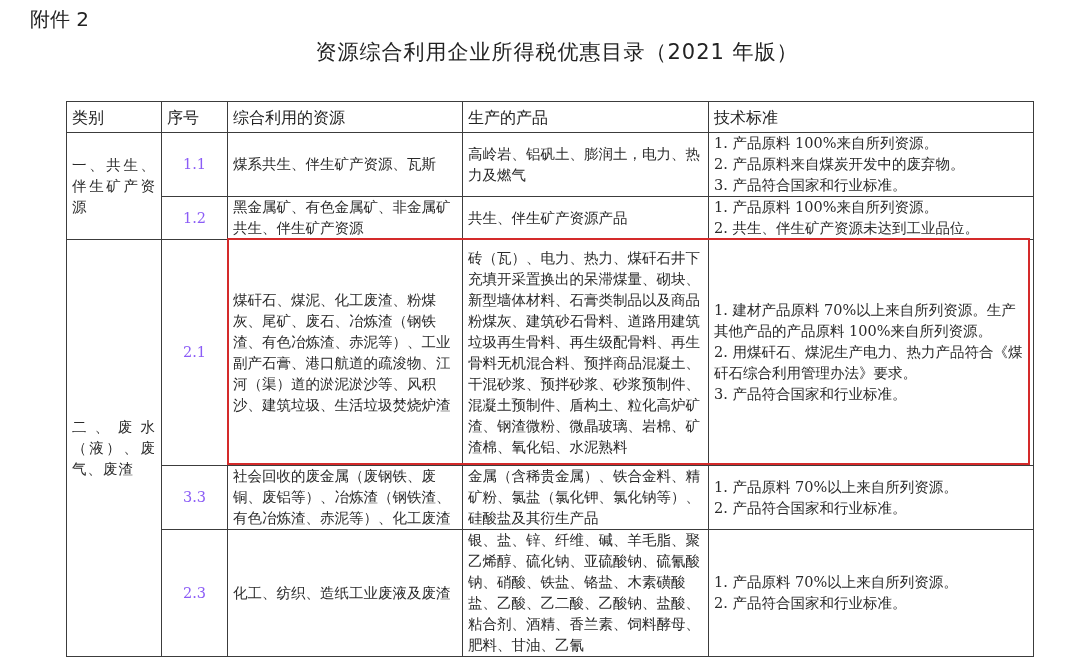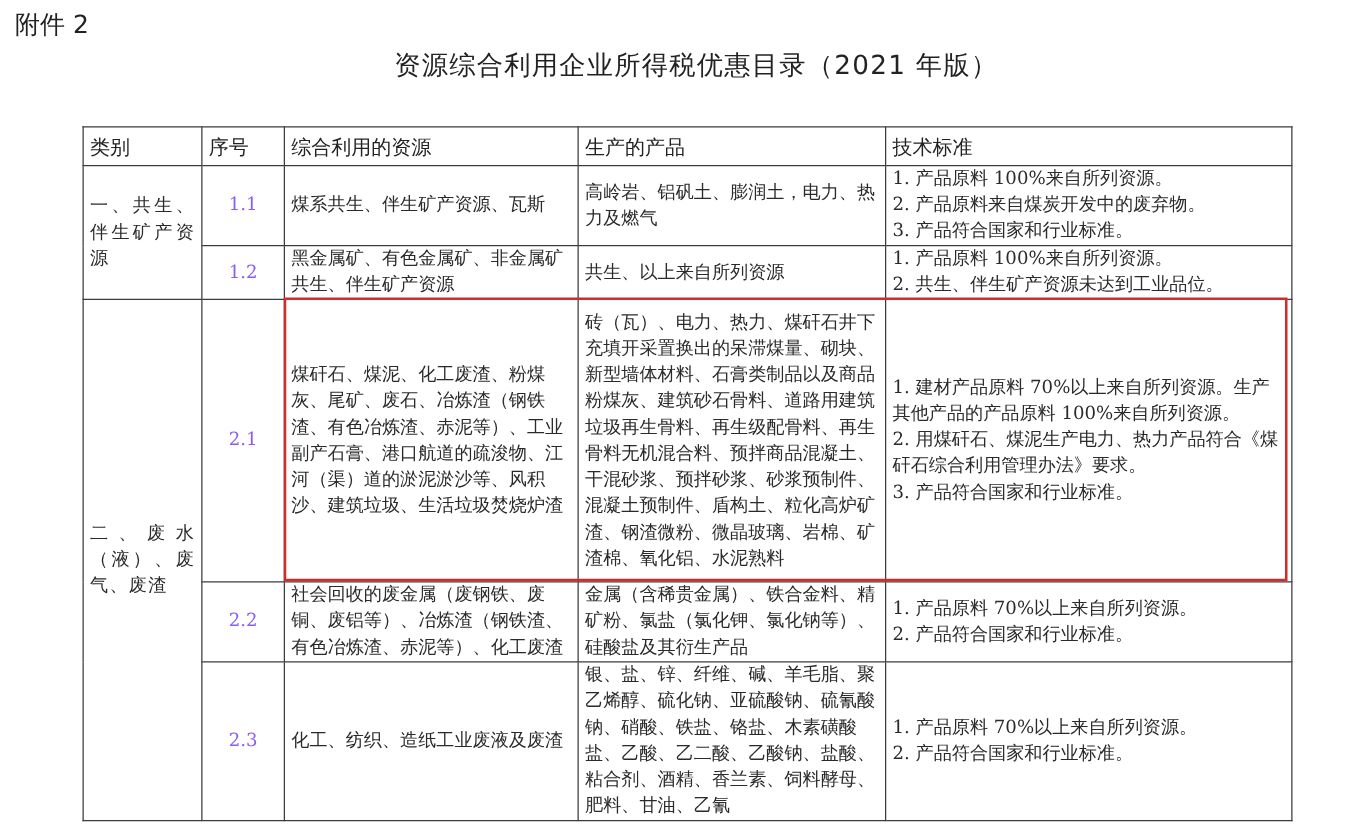--- a/index.html
+++ b/index.html
@@ -2,21 +2,21 @@
 <html><head>
   <meta charset="utf-8">
   <style>
     html, body { margin: 0; padding: 0; background: #ffffff; }
     body {
       width: 1080px; height: 670px; position: relative; overflow: hidden;
       font-family: "DejaVu Serif", "Liberation Serif", serif;
       color: #2a2a2a;
     }
     .attachment {
-      position: absolute; left: 12px; top: 6px;
+      position: absolute; left: 30px; top: 6px;
       font-family: "DejaVu Sans", "Liberation Sans", sans-serif;
       font-size: 20px; color: #222;
     }
     .doc-title {
       position: absolute; left: 0; width: 1080px; top: 38px; text-align: center;
       font-family: "DejaVu Sans", "Liberation Sans", sans-serif;
       font-size: 21px; color: #222; letter-spacing: 1px; padding-left: 34px; box-sizing: border-box;
     }
     table.catalog {
       position: absolute; left: 66px; top: 101px;
@@ -78,41 +78,41 @@
       <td class="std">
         <span class="std-line">1. 产品原料 100%来自所列资源。</span>
         <span class="std-line">2. 产品原料来自煤炭开发中的废弃物。</span>
         <span class="std-line">3. 产品符合国家和行业标准。</span>
       </td>
     </tr>
 
     <tr style="height:43px">
       <td class="seq">1.2</td>
       <td class="res">黑金属矿、有色金属矿、非金属矿共生、伴生矿产资源</td>
-      <td class="prod">共生、以上来自所列资源</td>
+      <td class="prod">共生、伴生矿产资源产品</td>
       <td class="std">
         <span class="std-line">1. 产品原料 100%来自所列资源。</span>
         <span class="std-line">2. 共生、伴生矿产资源未达到工业品位。</span>
       </td>
     </tr>
 
     <tr style="height:226px">
       <td class="cat justify" rowspan="3">二、废水（液）、废气、废渣</td>
       <td class="seq">2.1</td>
       <td class="res">煤矸石、煤泥、化工废渣、粉煤灰、尾矿、废石、冶炼渣（钢铁渣、有色冶炼渣、赤泥等）、工业副产石膏、港口航道的疏浚物、江河（渠）道的淤泥淤沙等、风积沙、建筑垃圾、生活垃圾焚烧炉渣</td>
       <td class="prod">砖（瓦）、电力、热力、煤矸石井下充填开采置换出的呆滞煤量、砌块、新型墙体材料、石膏类制品以及商品粉煤灰、建筑砂石骨料、道路用建筑垃圾再生骨料、再生级配骨料、再生骨料无机混合料、预拌商品混凝土、干混砂浆、预拌砂浆、砂浆预制件、混凝土预制件、盾构土、粒化高炉矿渣、钢渣微粉、微晶玻璃、岩棉、矿渣棉、氧化铝、水泥熟料</td>
       <td class="std">
         <span class="std-line">1. 建材产品原料 70%以上来自所列资源。生产其他产品的产品原料 100%来自所列资源。</span>
         <span class="std-line">2. 用煤矸石、煤泥生产电力、热力产品符合《煤矸石综合利用管理办法》要求。</span>
         <span class="std-line">3. 产品符合国家和行业标准。</span>
       </td>
     </tr>
 
     <tr style="height:64px">
-      <td class="seq">2.2</td>
+      <td class="seq">3.3</td>
       <td class="res">社会回收的废金属（废钢铁、废铜、废铝等）、冶炼渣（钢铁渣、有色冶炼渣、赤泥等）、化工废渣</td>
       <td class="prod">金属（含稀贵金属）、铁合金料、精矿粉、氯盐（氯化钾、氯化钠等）、硅酸盐及其衍生产品</td>
       <td class="std">
         <span class="std-line">1. 产品原料 70%以上来自所列资源。</span>
         <span class="std-line">2. 产品符合国家和行业标准。</span>
       </td>
     </tr>
 
     <tr style="height:124px">
       <td class="seq">2.3</td>

